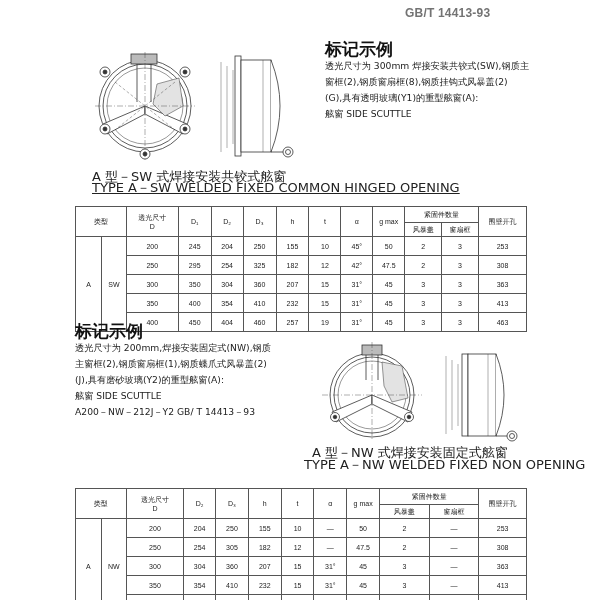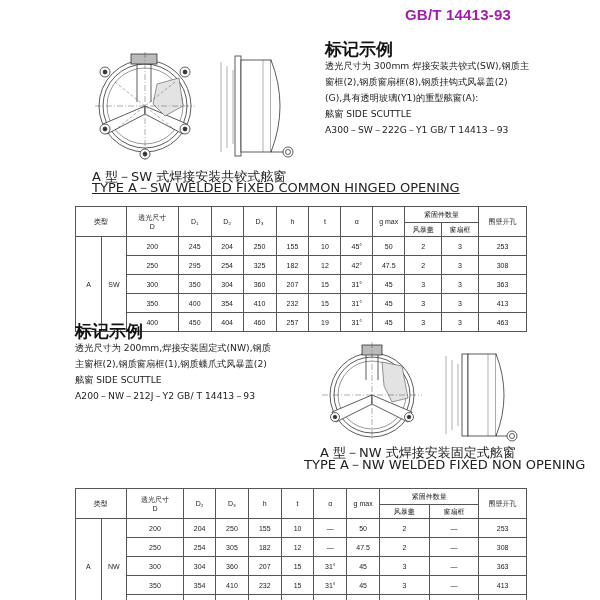--- a/index.html
+++ b/index.html
@@ -1,18 +1,18 @@
 <!DOCTYPE html>
 <html><head>
 <meta charset="utf-8">
 <style>
   html,body{margin:0;padding:0;background:#fff;}
   body{width:600px;height:600px;position:relative;overflow:hidden;font-family:"DejaVu Sans","Liberation Sans",sans-serif;color:#1a1a1a;}
   .abs{position:absolute;}
-  .std{left:405px;top:6px;font-family:"Liberation Sans",sans-serif;font-weight:bold;font-size:15px;letter-spacing:0.2px;color:#a21caf;}
+  .std{left:405px;top:6px;font-family:"Liberation Sans",sans-serif;font-weight:bold;font-size:12px;letter-spacing:0.2px;color:#737373;}
   .mark{font-size:9.2px;line-height:16px;color:#222;}
   .mark .h{font-size:17px;font-weight:bold;line-height:18px;color:#111;}
   .mark .l{white-space:nowrap;}
   .cap{font-size:13px;line-height:12px;color:#222;white-space:nowrap;}
   table.t{position:absolute;border-collapse:collapse;font-family:"Liberation Sans",sans-serif;font-size:7px;color:#222;}
   table.t td{border:1px solid #555;text-align:center;padding:0;height:18px;}
   table.t{border:1.5px solid #333;}
   table.t tr.hd1 td{height:15px;}
   table.t tr.hd2 td{height:13px;}
   svg{position:absolute;}
@@ -71,21 +71,20 @@
 
 <div class="abs cap" style="left:92px;top:171px;">A 型－SW 式焊接安装共铰式舷窗</div>
 <div class="abs cap" style="left:92px;top:182px;text-decoration:underline;">TYPE A－SW WELDED FIXED COMMON HINGED OPENING</div>
 
 <div class="abs mark" style="left:325px;top:40px;">
   <div class="h">标记示例</div>
   <div class="l">透光尺寸为 300mm 焊接安装共铰式(SW),钢质主</div>
   <div class="l">窗框(2),钢质窗扇框(8),钢质挂钩式风暴盖(2)</div>
   <div class="l">(G),具有透明玻璃(Y1)的重型舷窗(A):</div>
   <div class="l">舷窗 SIDE SCUTTLE</div>
-  <div class="l">A300－SW－222G－Y1    GB/ T 14413－93</div>
 </div>
 
 <table class="t" style="left:75px;top:206px;width:452px;">
   <colgroup>
     <col style="width:26px">
       <col style="width:25px">
       <col style="width:52px">
       <col style="width:33px">
       <col style="width:32px">
       <col style="width:33px">
@@ -185,20 +184,21 @@
     <td>3</td>
     <td>463</td>
   </tr>
 </tbody>
   </table>
 
 <div class="abs mark" style="left:75px;top:322px;">
   <div class="h">标记示例</div>
   <div class="l">透光尺寸为 200mm,焊接安装固定式(NW),钢质</div>
   <div class="l">主窗框(2),钢质窗扇框(1),钢质蝶爪式风暴盖(2)</div>
+  <div class="l">(J),具有磨砂玻璃(Y2)的重型舷窗(A):</div>
   <div class="l">舷窗 SIDE SCUTTLE</div>
   <div class="l">A200－NW－212J－Y2    GB/ T 14413－93</div>
 </div>
 
 <svg style="left:322px;top:340px;" width="200" height="105" viewBox="0 0 200 105">
   <g fill="none" stroke="#333" stroke-width="0.8">
     <circle cx="50" cy="55" r="42"></circle>
     <circle cx="50" cy="55" r="38"></circle>
     <circle cx="50" cy="55" r="34" stroke-width="0.5"></circle>
     <rect x="40" y="5" width="20" height="10" fill="#bbb"></rect>
@@ -221,21 +221,21 @@
     <line x1="166" y1="14" x2="166" y2="96" stroke-width="0.4"></line>
     <line x1="124" y1="16" x2="124" y2="94" stroke-width="0.4"></line>
     <line x1="130" y1="20" x2="130" y2="90" stroke-width="0.4"></line>
     <line x1="136" y1="24" x2="136" y2="86" stroke-width="0.4"></line>
     <circle cx="190" cy="96" r="5" fill="#fff"></circle>
     <circle cx="190" cy="96" r="2.5"></circle>
     <line x1="174" y1="96" x2="185" y2="96"></line>
   </g>
 </svg>
 
-<div class="abs cap" style="left:320px;top:447px;">A 型－NW 式焊接安装固定式舷窗</div>
+<div class="abs cap" style="left:312px;top:447px;">A 型－NW 式焊接安装固定式舷窗</div>
 <div class="abs cap" style="left:304px;top:459px;">TYPE A－NW WELDED FIXED NON OPENING</div>
 
 <table class="t" style="left:75px;top:488px;width:452px;">
   <colgroup>
     <col style="width:26px">
       <col style="width:25px">
       <col style="width:58px">
       <col style="width:32px">
       <col style="width:33px">
       <col style="width:33px">

